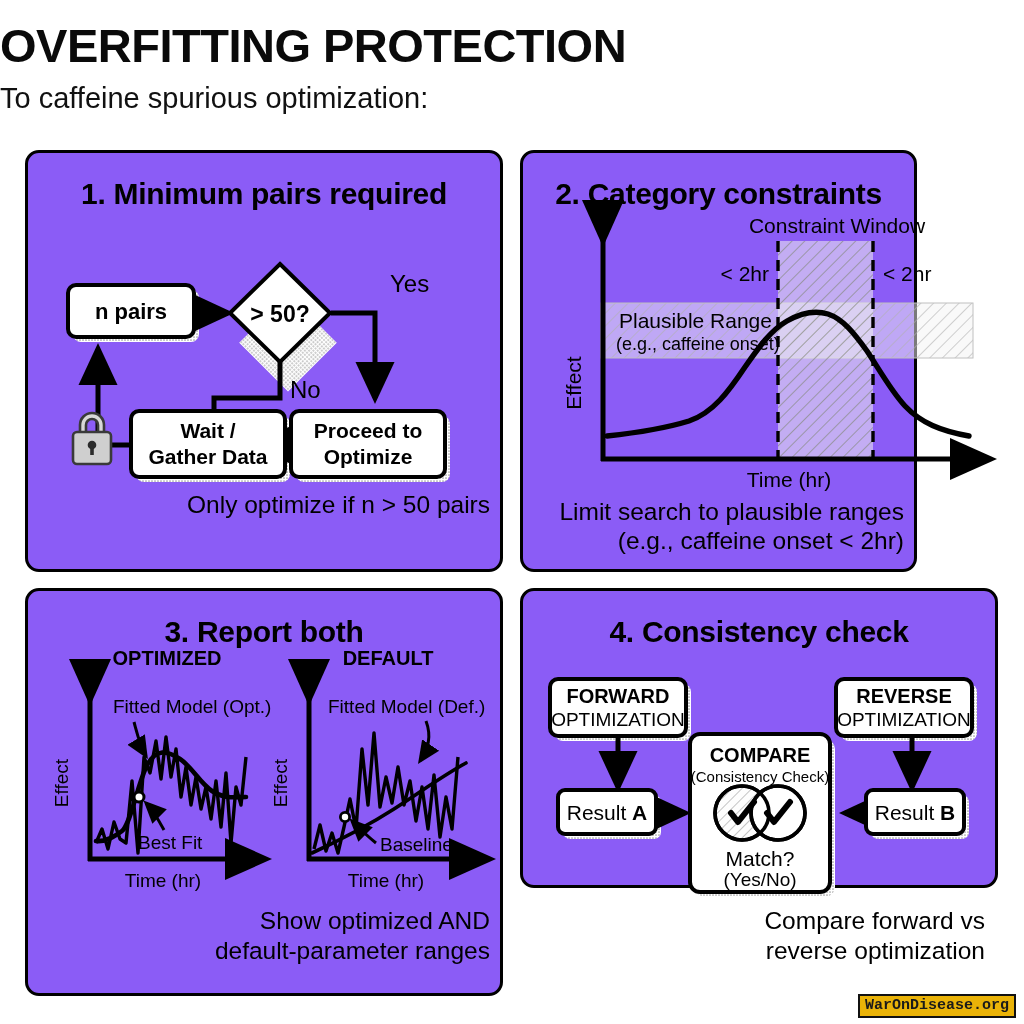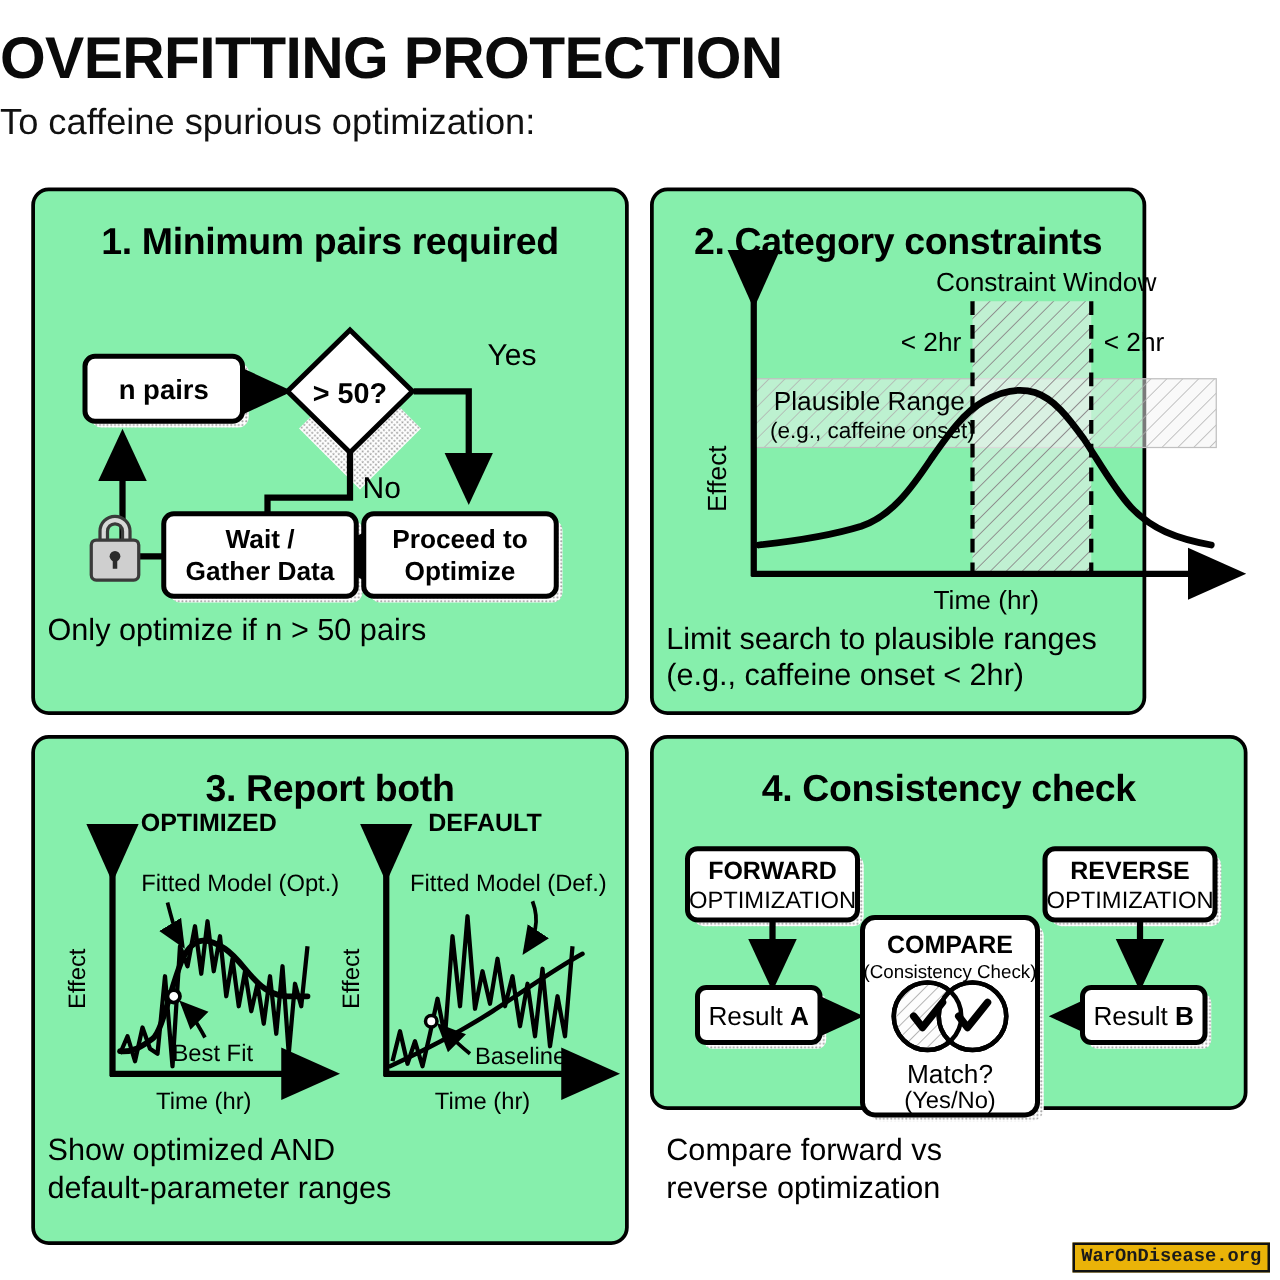--- a/index.html
+++ b/index.html
@@ -19,37 +19,37 @@
     font-size:47px;font-weight:bold;letter-spacing:-0.5px;
     line-height:1.0;color:#0a0a0a;
   }
   .hdr-sub{
     font-size:29px;line-height:1.0;margin-top:15px;color:#111;
   }
 
   
   .panel{
     position:absolute;
-    background:#86efac;
+    background:#8b5cf6;
     border:3px solid #000;
     border-radius:14px;
     box-sizing:border-box;
   }
   #panel1{left:25px;  top:150px; width:478px; height:422px;}
   #panel2{left:520px; top:150px; width:397px; height:422px;}
   #panel3{left:25px;  top:588px; width:478px; height:408px;}
   #panel4{left:520px; top:588px; width:478px; height:300px;}
 
   .p-title{
     position:absolute;left:0;right:0;top:24px;text-align:center;
     font-size:30px;font-weight:bold;letter-spacing:-0.3px;
   }
   .p-caption{
     position:absolute;left:10px;right:10px;
-    text-align:left;font-size:24.5px;line-height:1.18;
+    text-align:right;font-size:24.5px;line-height:1.18;
   }
 
   
   .panel svg{position:absolute;left:0;top:0;}
 
   .wm{
     position:absolute;right:8px;bottom:6px;
     font-family:"Liberation Mono","DejaVu Sans Mono",monospace;
     font-size:15px;font-weight:bold;color:#1a1a1a;
     background:#eab308;border:2px solid #111;

